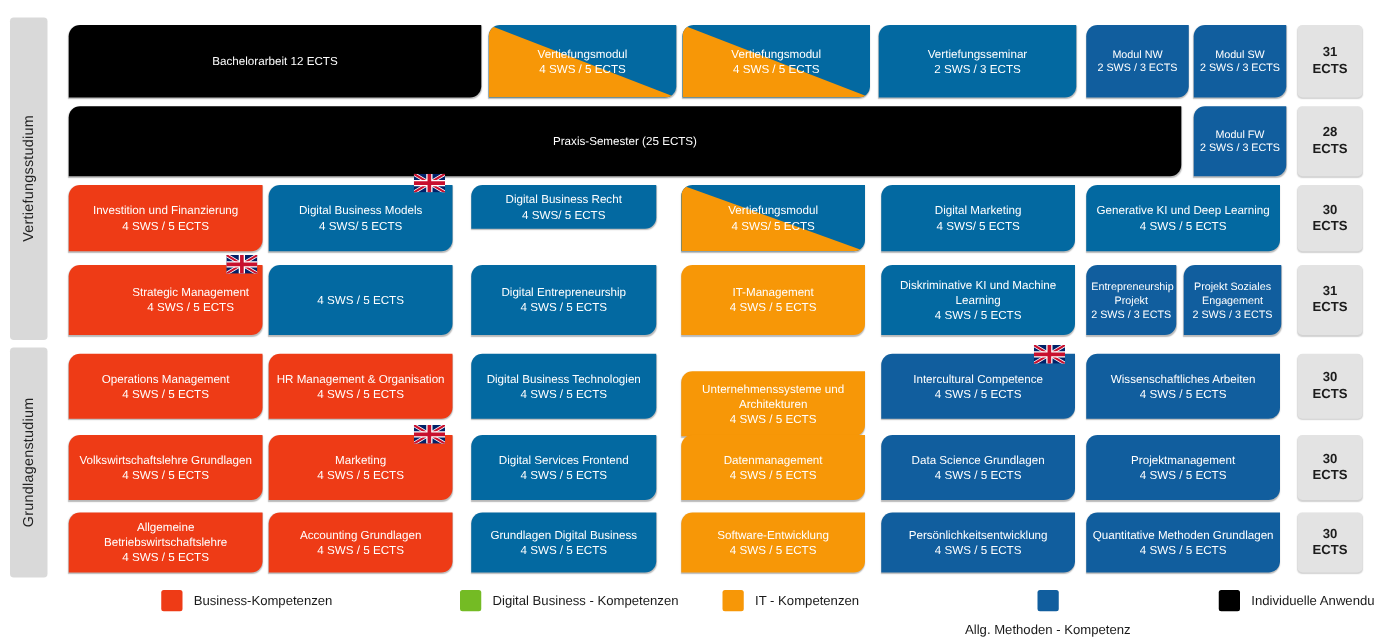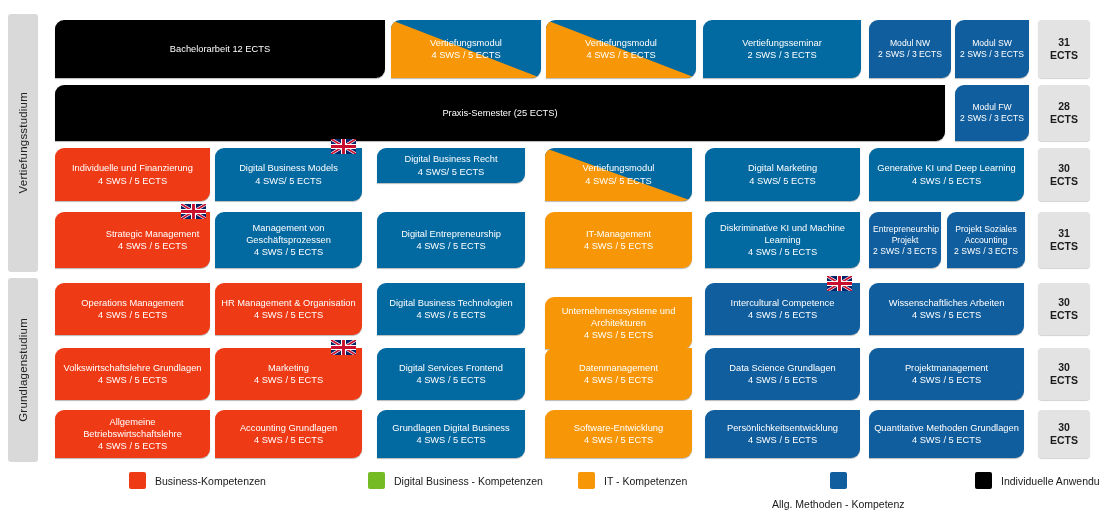--- a/index.html
+++ b/index.html
@@ -147,21 +147,21 @@
         </span>
       </div>
       <div class="box c-grey" style="left:1038px;top:85px;width:52px;height:56px;">
         <span class="lbl grey-lbl">
           <span class="t">28</span>
           <span class="t">ECTS</span>
         </span>
       </div>
       <div class="box c-red" style="left:55px;top:148px;width:155px;height:53px;">
         <span class="lbl">
-          <span class="t">Individuelle und Finanzierung</span>
+          <span class="t">Investition und Finanzierung</span>
           <span class="t">4 SWS / 5 ECTS</span>
         </span>
       </div>
       <div class="box c-green" style="left:215px;top:148px;width:147px;height:53px;">
         <span class="lbl">
           <span class="t">Digital Business Models</span>
           <span class="t">4 SWS/ 5 ECTS</span>
         </span>
       </div>
       <div style="position:absolute;left:331px;top:139px;z-index:6;">
@@ -217,21 +217,20 @@
             <rect width="60" height="36" fill="#012169"></rect>
             <path d="M0,0 L60,36 M60,0 L0,36" stroke="#fff" stroke-width="7"></path>
             <path d="M0,0 L60,36 M60,0 L0,36" stroke="#C8102E" stroke-width="4"></path>
             <path d="M30,0 V36 M0,18 H60" stroke="#fff" stroke-width="12"></path>
             <path d="M30,0 V36 M0,18 H60" stroke="#C8102E" stroke-width="7"></path>
           </svg>
         </span>
       </div>
       <div class="box c-green" style="left:215px;top:212px;width:147px;height:56px;">
         <span class="lbl">
-          <span class="t">Management von Geschäftsprozessen</span>
           <span class="t">4 SWS / 5 ECTS</span>
         </span>
       </div>
       <div class="box c-green" style="left:377px;top:212px;width:148px;height:56px;">
         <span class="lbl">
           <span class="t">Digital Entrepreneurship</span>
           <span class="t">4 SWS / 5 ECTS</span>
         </span>
       </div>
       <div class="box c-orange" style="left:545px;top:212px;width:147px;height:56px;justify-content:center;">
@@ -247,21 +246,21 @@
         </span>
       </div>
       <div class="box c-blue" style="left:869px;top:212px;width:72px;height:56px;font-size:8.6px;line-height:11px;">
         <span class="lbl">
           <span class="t">Entrepreneurship Projekt</span>
           <span class="t">2 SWS / 3 ECTS</span>
         </span>
       </div>
       <div class="box c-blue" style="left:947px;top:212px;width:78px;height:56px;font-size:8.6px;line-height:11px;">
         <span class="lbl">
-          <span class="t">Projekt Soziales Accounting</span>
+          <span class="t">Projekt Soziales Engagement</span>
           <span class="t">2 SWS / 3 ECTS</span>
         </span>
       </div>
       <div class="box c-grey" style="left:1038px;top:212px;width:52px;height:56px;">
         <span class="lbl grey-lbl">
           <span class="t">31</span>
           <span class="t">ECTS</span>
         </span>
       </div>
       <div class="box c-red" style="left:55px;top:283px;width:155px;height:52px;">

